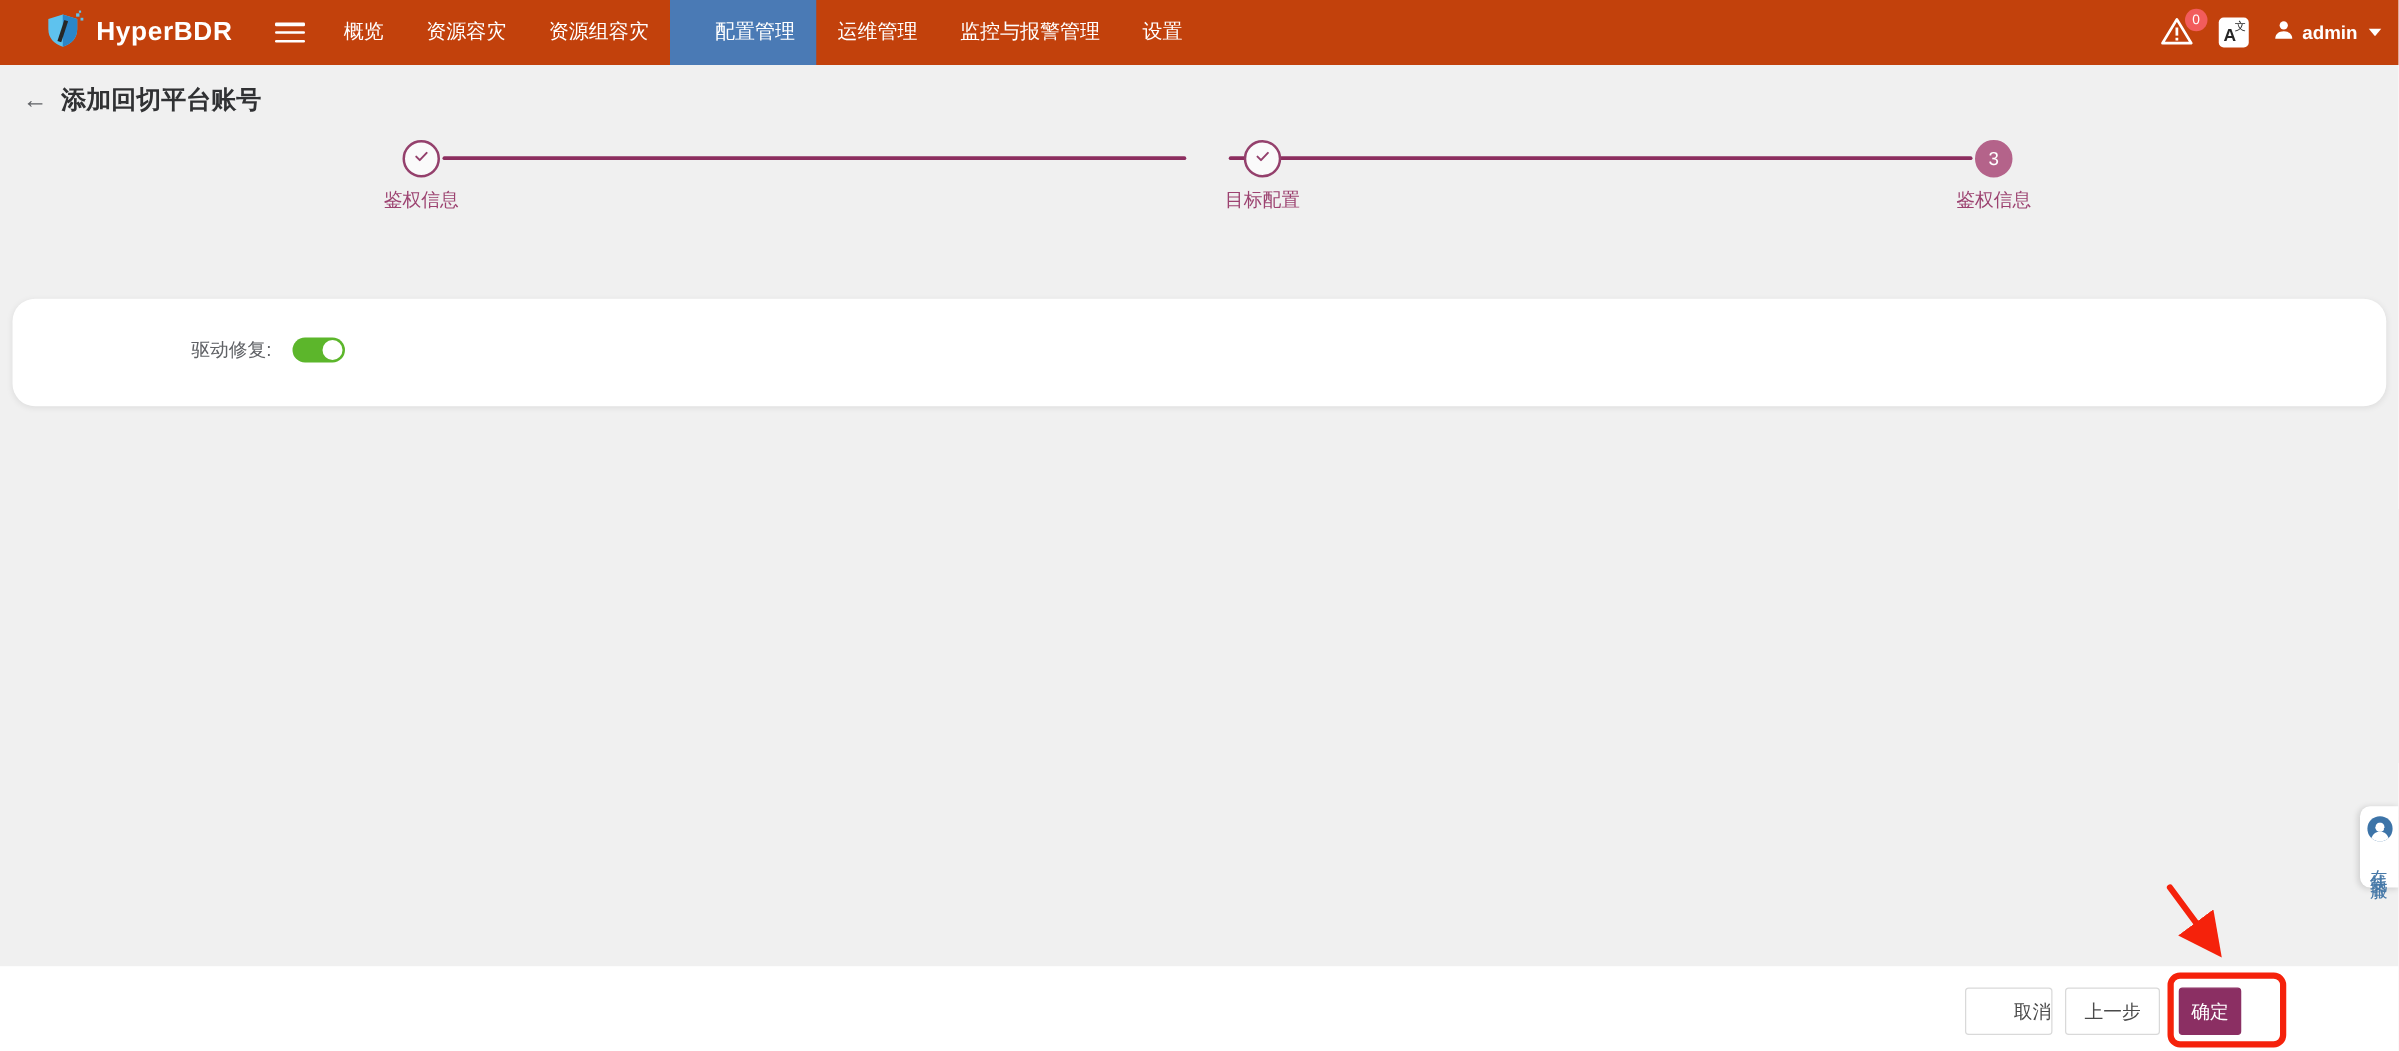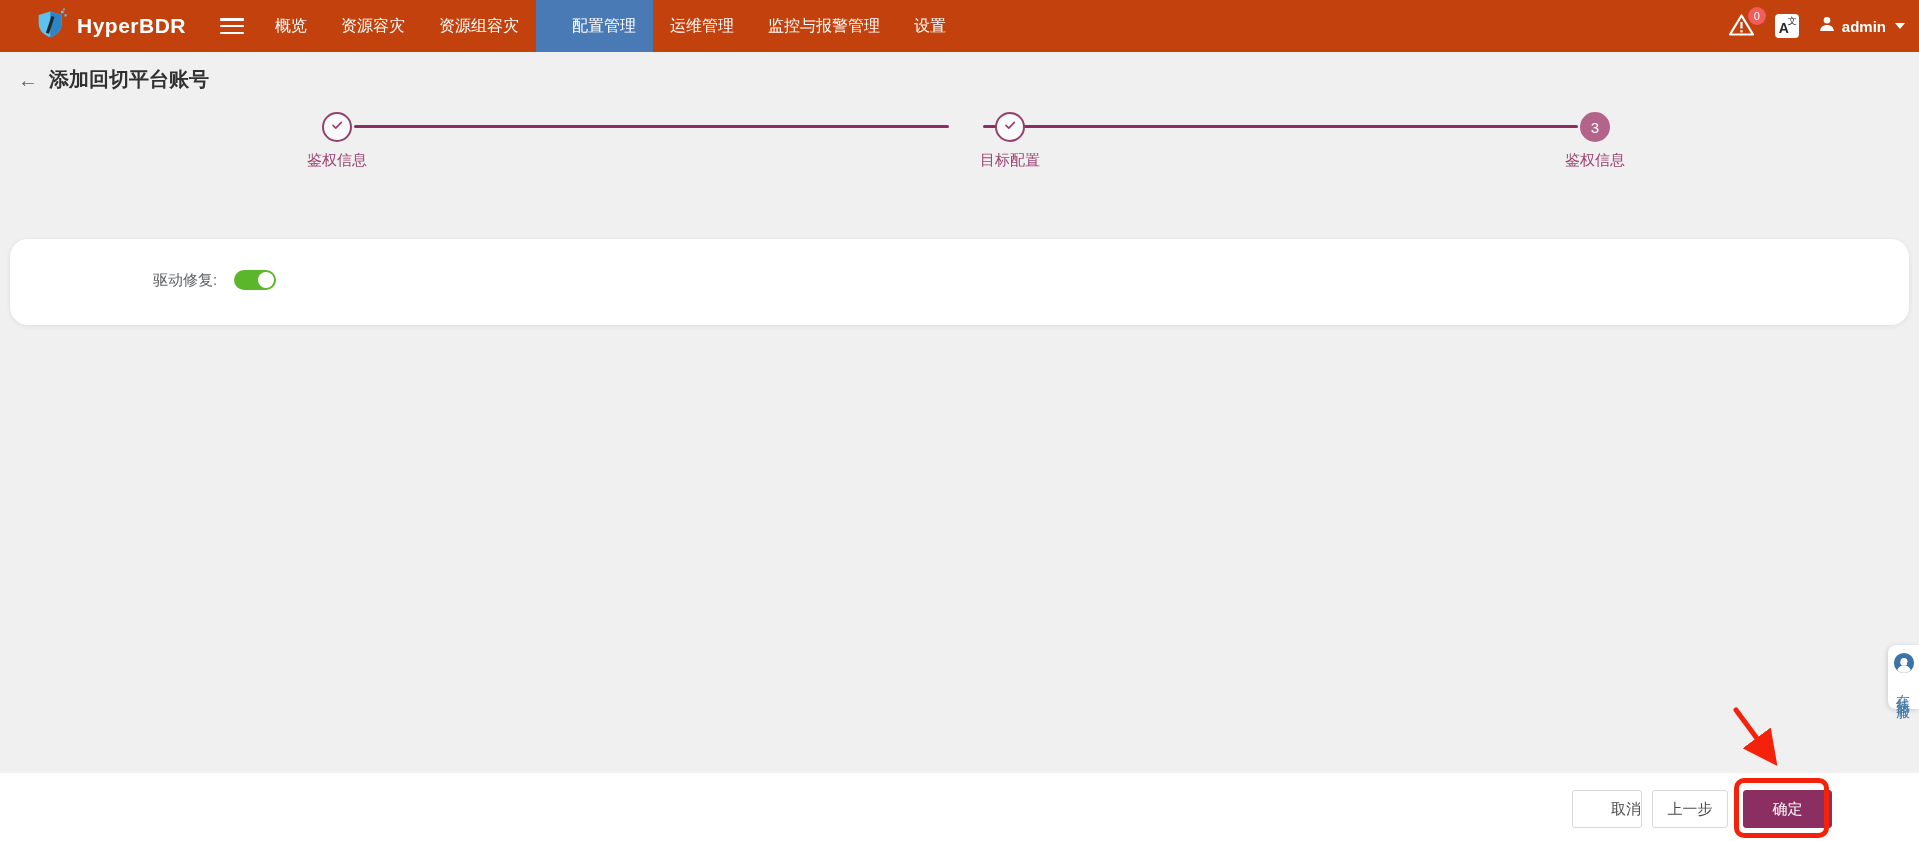--- a/index.html
+++ b/index.html
@@ -73,21 +73,21 @@
 
   
   .footer { position:absolute; left:0; bottom:0; width:100%; height:68px; background:#fff; }
   .btn {
     position:absolute; top:17px; height:38px; border-radius:3px; font-size:15px;
     background:#fff; border:1px solid #d9d9d9; color:#4a4a4a; cursor:pointer;
     font-family:inherit; text-align:center;
   }
   .btn-cancel { left:1572px; width:70px;text-align:right; }
   .btn-prev { left:1652px; width:76px; }
-  .btn-confirm { left:1743px; width:89px; background:#8b2f63; border-color:#8b2f63; color:#fff; }
+  .btn-confirm { left:1743px; width:50px; background:#8b2f63; border-color:#8b2f63; color:#fff; }
   .annotation-box {
     position:absolute; left:1734px; top:5px; width:95px; height:60px;
     border:5px solid #f5220b; border-radius:10px; pointer-events:none;
   }
   .annotation-arrow { position:absolute; left:1718px; top:698px; pointer-events:none; }
 
   
   .support-tab {
     position:absolute; right:0; top:645px; width:31px; padding:7px 0 10px;
     background:#fff; border-radius:8px 0 0 8px; box-shadow:-1px 1px 5px rgba(0,0,0,.15);

